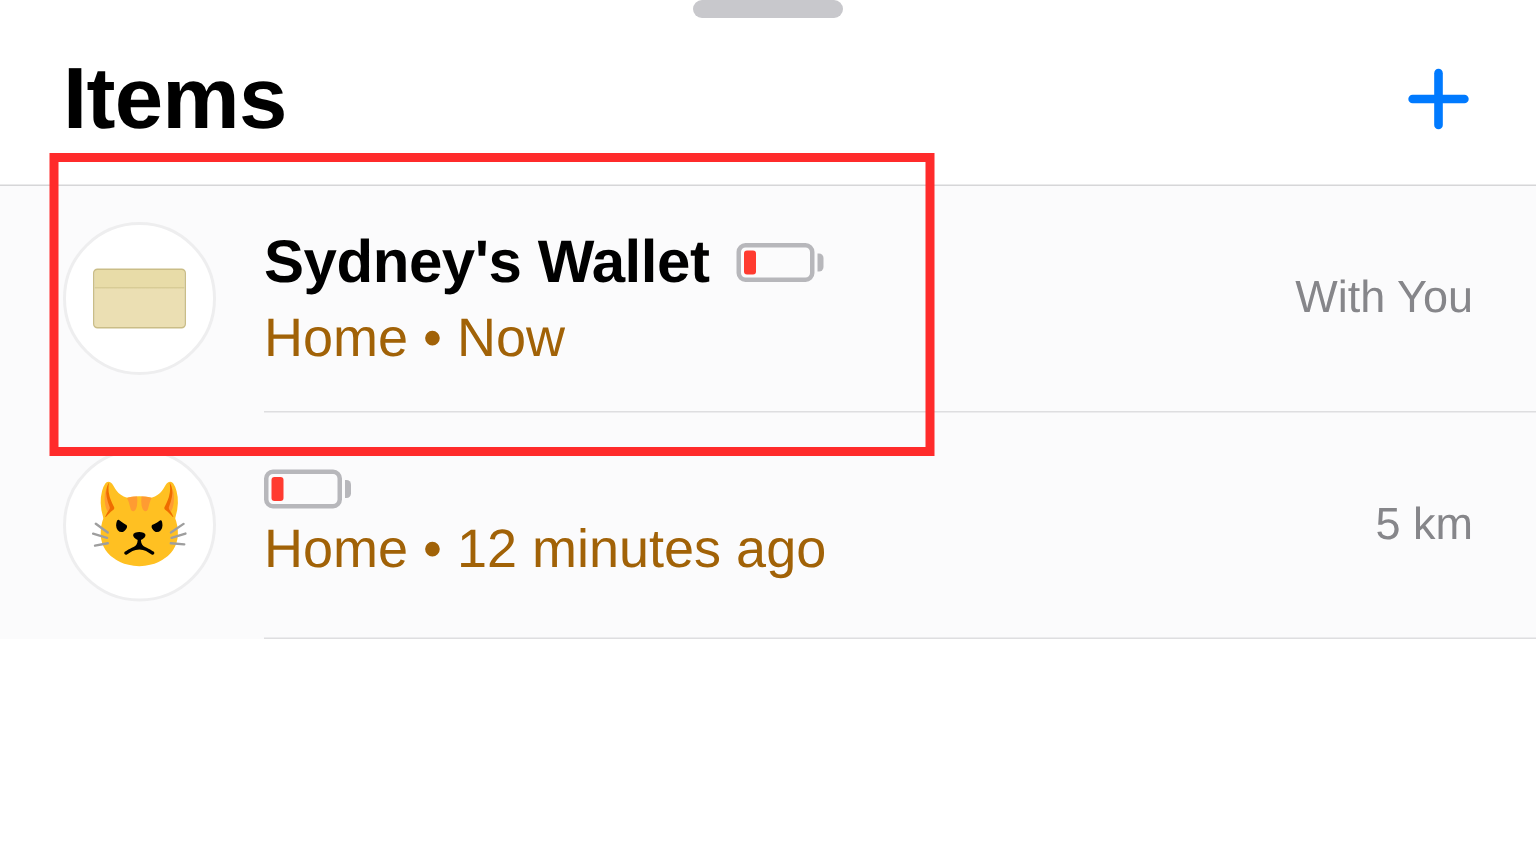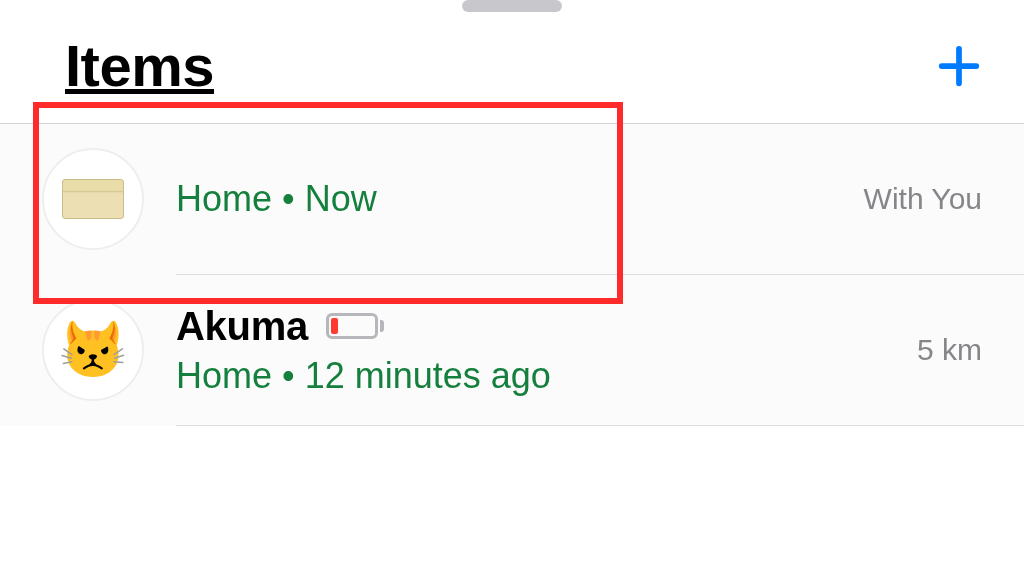--- a/index.html
+++ b/index.html
@@ -18,22 +18,21 @@
       width: 100px;
       height: 12px;
       background: #c8c8cc;
       border-radius: 6px;
       margin: 0 auto 4px auto;
     }
     .header {
       display: flex;
       align-items: center;
       justify-content: space-between;
-      padding: 16px 42px 24px 65px;
-      text-decoration: underline;
+      padding: 16px 42px 24px 42px;
     }
     .header-title {
       font-size: 58px;
       font-weight: 700;
       letter-spacing: -0.5px;
       color: #000000;
     }
     .add-button {
       color: #007aff;
       font-size: 58px;
@@ -122,21 +121,21 @@
     }
     .battery-tip {
       width: 4px;
       height: 12px;
       background: #b7b7bb;
       border-radius: 0 3px 3px 0;
       margin-left: 2px;
     }
     .item-subtitle {
       font-size: 36px;
-      color: #15803d;
+      color: #a16207;
       font-weight: 400;
     }
     .item-trailing {
       font-size: 30px;
       color: #86868a;
       font-weight: 400;
       text-align: right;
     }
     .item-sep {
       height: 1px;
@@ -183,44 +182,52 @@
 
 <div class="divider-full"></div>
 
 <div class="list">
 
   <div class="list-item">
     <div class="avatar">
       <div class="avatar-card"></div>
     </div>
     <div class="item-content">
-      <div class="item-subtitle">
-        <span>Home</span> • <span>Now</span>
-      </div>
-    </div>
-    <div class="item-trailing">With You</div>
-  </div>
-
-  <div class="item-sep"></div>
-
-  <div class="list-item">
-    <div class="avatar">
-      <span>😾</span>
-    </div>
-    <div class="item-content">
       <div class="item-title-row">
-        <span class="item-title">Akuma</span>
+        <span class="item-title">Sydney's Wallet</span>
         <span class="battery-icon">
           <span class="battery-body">
             <span class="battery-fill" style="width:18%"></span>
           </span>
           <span class="battery-tip"></span>
         </span>
       </div>
       <div class="item-subtitle">
+        <span>Home</span> • <span>Now</span>
+      </div>
+    </div>
+    <div class="item-trailing">With You</div>
+  </div>
+
+  <div class="item-sep"></div>
+
+  <div class="list-item">
+    <div class="avatar">
+      <span>😾</span>
+    </div>
+    <div class="item-content">
+      <div class="item-title-row">
+        <span class="battery-icon">
+          <span class="battery-body">
+            <span class="battery-fill" style="width:18%"></span>
+          </span>
+          <span class="battery-tip"></span>
+        </span>
+      </div>
+      <div class="item-subtitle">
         <span>Home</span> • <span>12 minutes ago</span>
       </div>
     </div>
     <div class="item-trailing">5 km</div>
   </div>
 
   <div class="item-sep"></div>
 
 
 </div>

